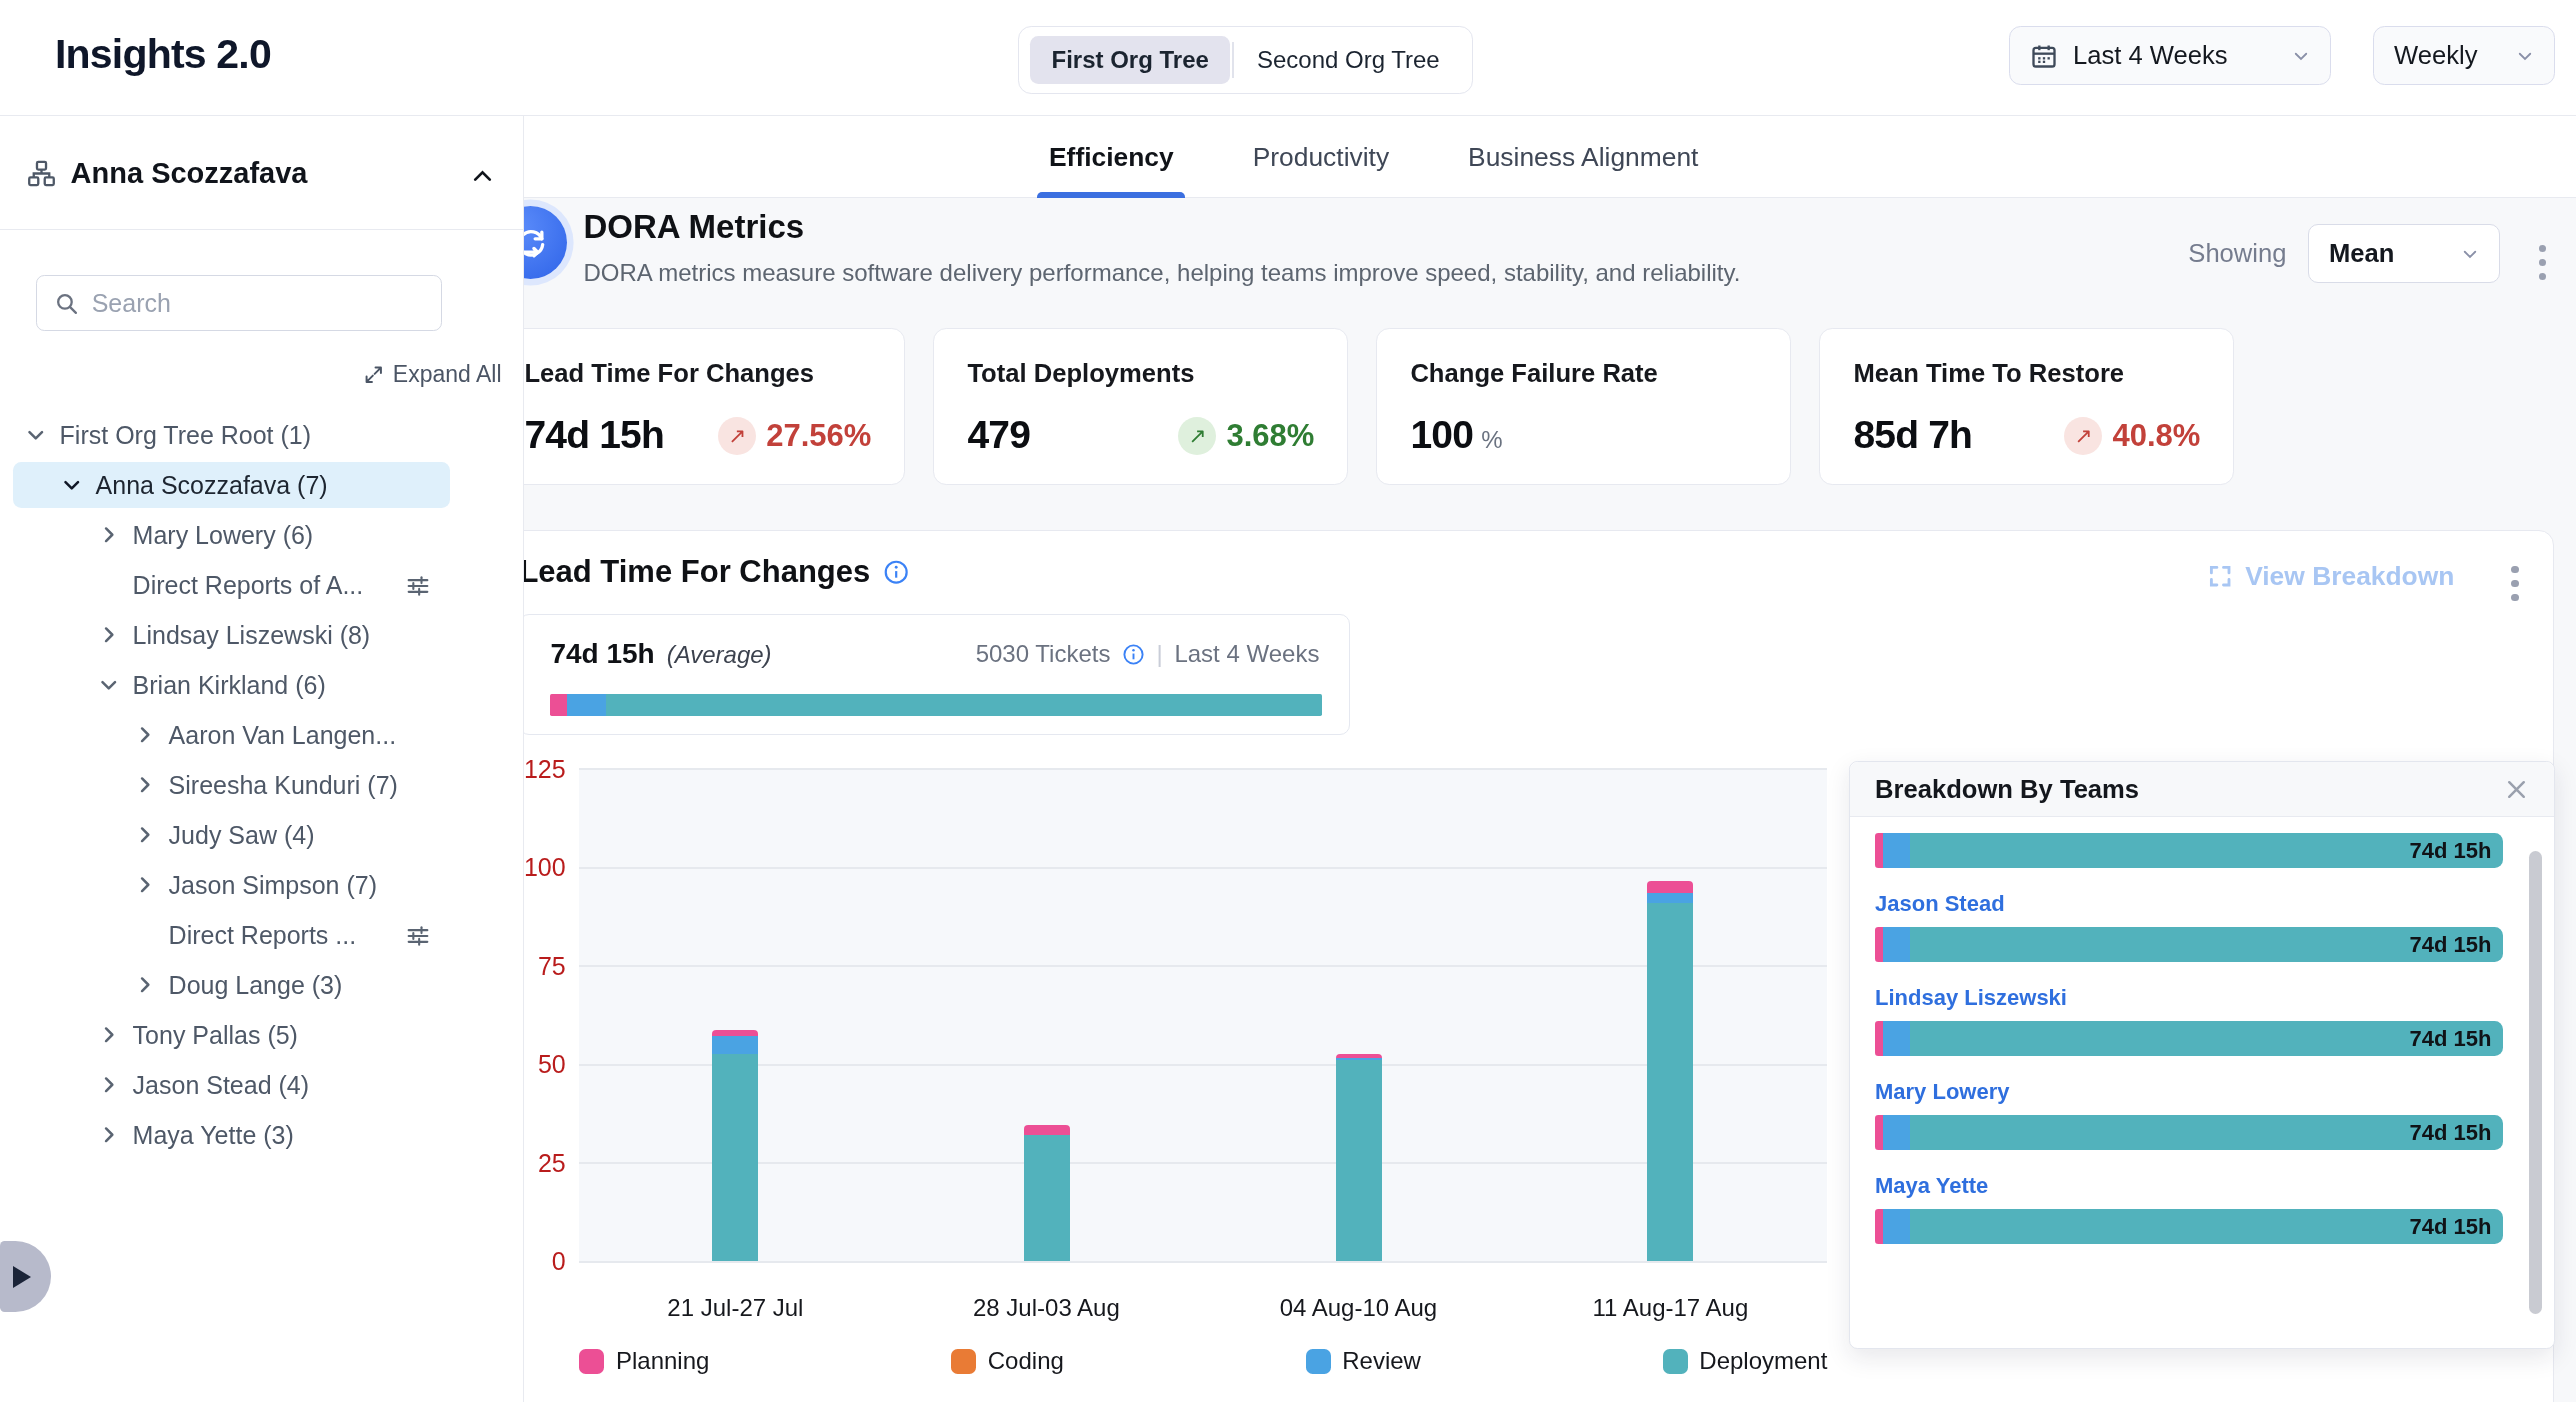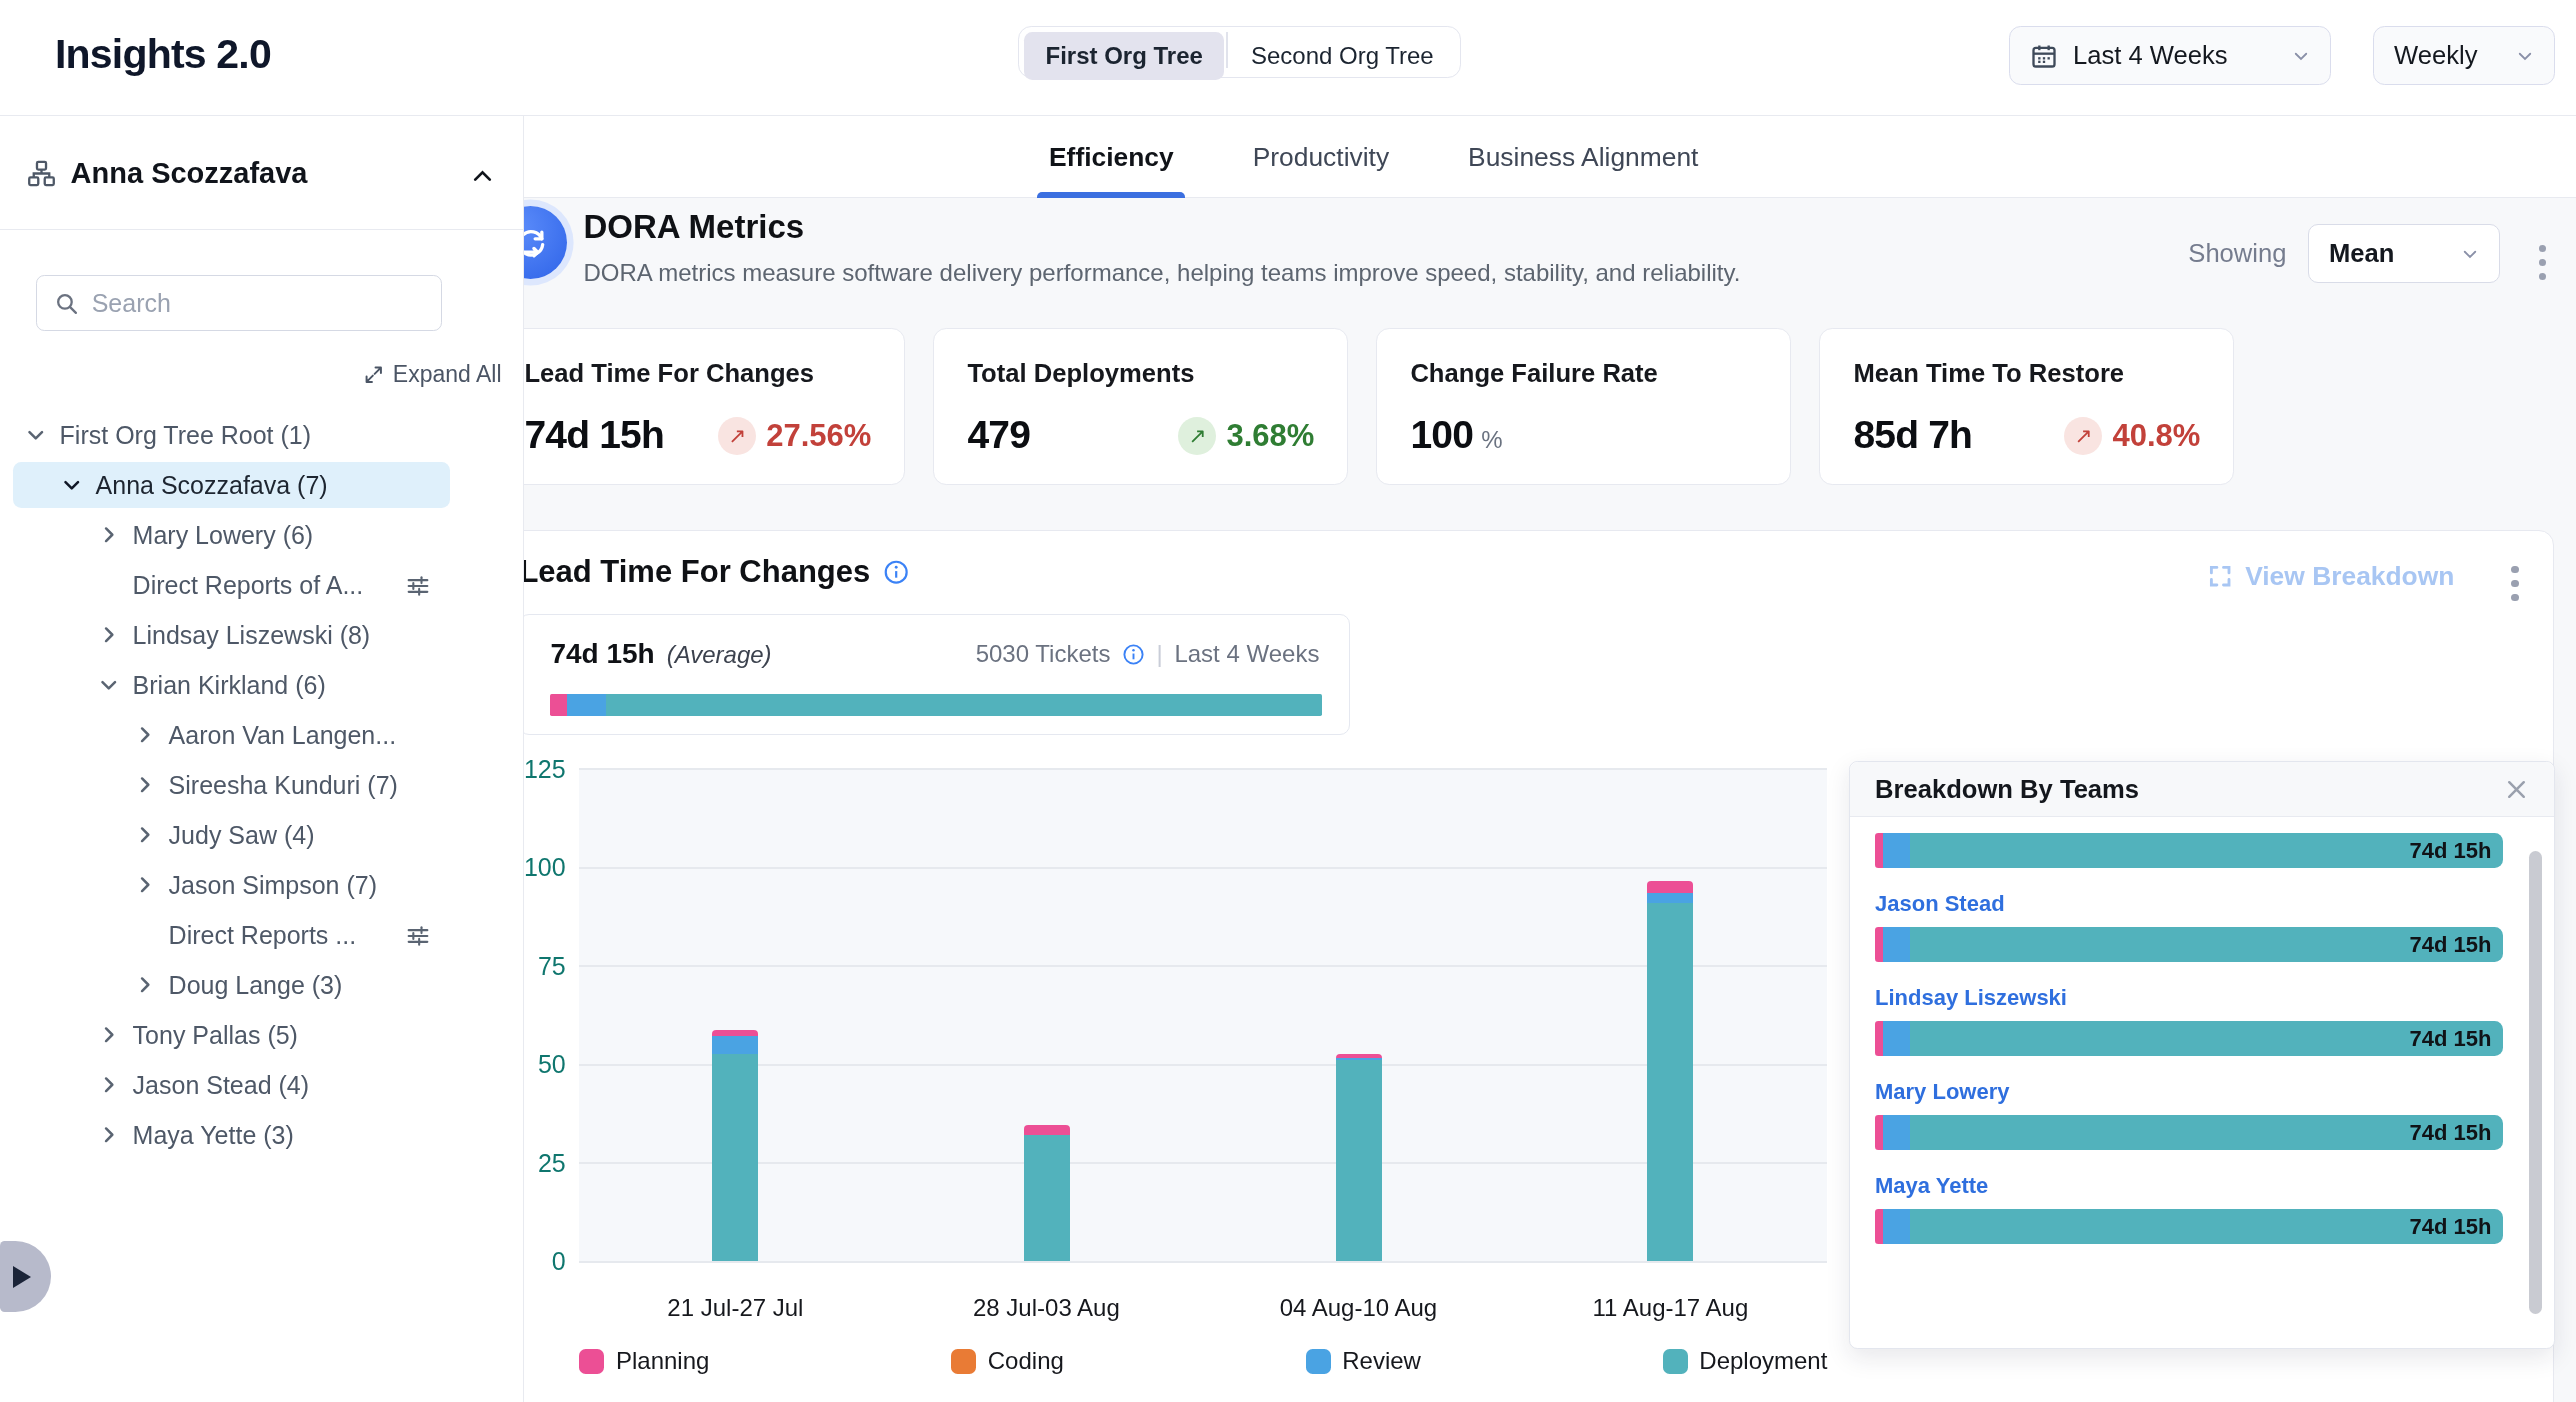--- a/index.html
+++ b/index.html
@@ -4,22 +4,22 @@
 <style>
   * { margin:0; padding:0; box-sizing:border-box; }
   html,body { width:2576px; height:1403px; overflow:hidden; background:#fff;
               font-family:"Liberation Sans", sans-serif; color:#16181d; }
   #app { position:relative; width:2576px; height:1403px; background:#fff; }
 
   
   .top-header { position:absolute; left:0; top:0; width:2576px; height:116px;
                 background:#fff; border-bottom:1.7px solid #e8eaf0; z-index:30; }
   .app-title { position:absolute; left:55px; top:31px; font-size:41px; font-weight:800; color:#0f172a; letter-spacing:-0.8px; }
-  .seg-control { position:absolute; left:1018px; top:26.4px; height:52px; display:flex; 
-                 background:#fff; border:1.7px solid #e4e6ef; border-radius:13.2px; padding:5px; }
+  .seg-control { position:absolute; left:1018px; top:26.4px; height:68px; display:flex; align-items:center;
+                 background:#fff; border:1.7px solid #e4e6ef; border-radius:13.2px; padding:11px; }
   .seg-btn { height:48px; display:flex; align-items:center; padding:0 21.5px; font-size:24px; color:#1b2430;
              border-radius:8.3px; white-space:nowrap; cursor:pointer; }
   .seg-btn.active { background:#e3e3ee; font-weight:700; }
   .seg-divider { width:1.7px; height:36px; background:#e1e3ec; margin:0 1.7px; }
   .hdr-select { position:absolute; top:26.4px; height:59px; background:#f9fafc; border:1.7px solid #dadded;
                 border-radius:11.6px; display:flex; align-items:center; padding:0 20px; gap:15px; }
   .hdr-select .lbl { font-size:25.6px; color:#14181f; font-weight:500; }
   .chev-down { width:18px; height:18px; flex:0 0 auto; }
   .chev-down svg { display:block; }
 
@@ -107,21 +107,21 @@
   .summary-top { position:absolute; left:30px; right:30px; top:23px; display:flex; align-items:center; justify-content:space-between; }
   .summary-val { font-size:28px; font-weight:800; color:#0f1115; }
   .summary-qual { font-size:24px; font-weight:400; color:#3c424e; margin-left:8.3px;font-style:italic; }
   .summary-meta { display:flex; align-items:center; gap:11.6px; font-size:24px; color:#6b7280; }
   .summary-meta .pipe { color:#c9cdd8; }
   .summary-bar { position:absolute; left:30px; top:79px; width:772px; height:21.5px; display:flex; overflow:hidden; border-radius:1.7px; }
 
   
   .plot { position:absolute; left:88px; top:238px; width:1248px; height:492px; background:#f6f8fb; }
   .gridline { position:absolute; left:0; width:100%; height:1.7px; background:#e6e9ee; }
-  .ytick { position:absolute; width:66px; text-align:right; font-size:25px; color:#0f766e; transform:translateY(-50%); }
+  .ytick { position:absolute; width:66px; text-align:right; font-size:25px; color:#b91c1c; transform:translateY(-50%); }
   .bar { position:absolute; bottom:0; width:46px; display:flex; flex-direction:column-reverse; }
   .bar .seg:last-child { border-radius:4.1px 4.1px 0 0; }
   .xlabel { position:absolute; top:763px; width:248px; text-align:center; font-size:24px; color:#16181d; }
   .legend { position:absolute; top:816px; left:88px; width:1248px; display:flex; justify-content:space-between; gap:46px; }
   .legend-item { display:flex; align-items:center; gap:11.6px; font-size:24px; color:#16181d; }
   .legend-item .sw { width:25px; height:25px; border-radius:6.6px; }
 
   
   .bd-panel { position:absolute; left:1385px; top:644px; width:706px; height:588px; background:#fff;
               border:0.8px solid #e3e6ee; border-radius:8.3px; box-shadow:0 8.3px 25px rgba(25,32,56,.10); z-index:15; }

